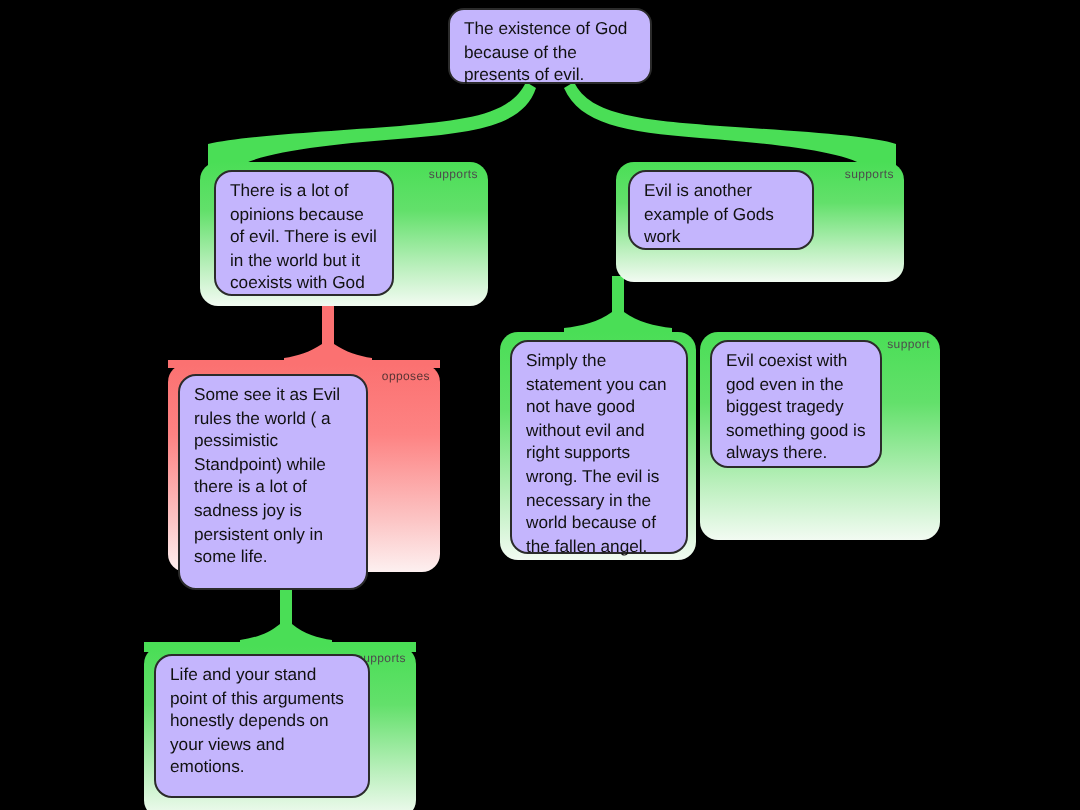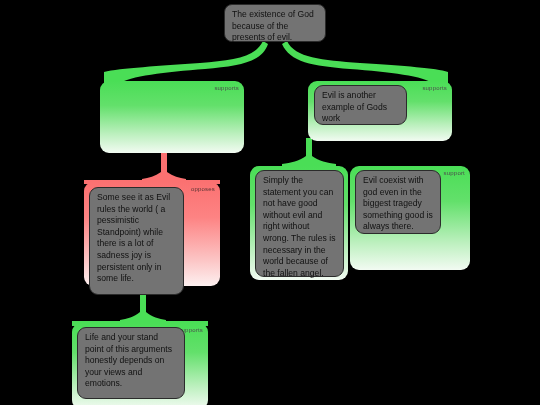--- a/index.html
+++ b/index.html
@@ -26,21 +26,21 @@
   .panel-label{
     position:absolute;top:4px;right:5px;
     font-size:6px;color:#4d4d4d;letter-spacing:.2px;
     white-space:nowrap;
   }
   .panel.oppose .panel-label{color:#5a3535;}
 
   
   .card{
     position:absolute;
-    background:#737373;
+    background:#c4b5fd;
     border:1px solid #2b2b2b;
     border-radius:9px;
     box-sizing:border-box;
     padding:4px 6px 14px 7px;
     font-size:8.6px;
     line-height:11.6px;
     color:#111;
   }
   .card.root{border-radius:8px;}
 </style>
@@ -70,39 +70,42 @@
              L282,169 L282,164 C291,163 299,161 306,156 Z" fill="#4ade56"></path>
   </svg>
 
   <div class="card root" style="left:224px;top:4px;width:102px;height:38px;">
     <span>The existence of God because of the presents of evil.</span>
   </div>
 
   <div class="panel support" style="left:100px;top:81px;width:144px;height:72px;">
     <span class="panel-label">supports</span>
   </div>
+  <div class="card" style="left:107px;top:85px;width:90px;height:63px;">
+    <span>There is a lot of opinions because of evil. There is evil in the world but it coexists with God</span>
+  </div>
 
   <div class="panel support" style="left:308px;top:81px;width:144px;height:60px;">
     <span class="panel-label">supports</span>
   </div>
   <div class="card" style="left:314px;top:85px;width:93px;height:40px;">
     <span>Evil is another example of Gods work</span>
   </div>
 
   <div class="panel oppose" style="left:84px;top:182px;width:136px;height:104px;">
     <span class="panel-label">opposes</span>
   </div>
   <div class="card" style="left:89px;top:187px;width:95px;height:108px;">
     <span>Some see it as Evil rules the world ( a pessimistic Standpoint) while there is a lot of sadness joy is persistent only in some life.</span>
   </div>
 
   <div class="panel support" style="left:250px;top:166px;width:98px;height:114px;">
   </div>
   <div class="card" style="left:255px;top:170px;width:89px;height:107px;">
-    <span>Simply the statement you can not have good without evil and right without wrong. The rules is necessary in the world because of the fallen angel.</span>
+    <span>Simply the statement you can not have good without evil and right supports wrong. The evil is necessary in the world because of the fallen angel.</span>
   </div>
 
   <div class="panel support" style="left:350px;top:166px;width:120px;height:104px;">
     <span class="panel-label">support</span>
   </div>
   <div class="card" style="left:355px;top:170px;width:86px;height:64px;">
     <span>Evil coexist with god even in the biggest tragedy something good is always there.</span>
   </div>
 
   <div class="panel support" style="left:72px;top:323px;width:136px;height:86px;">

